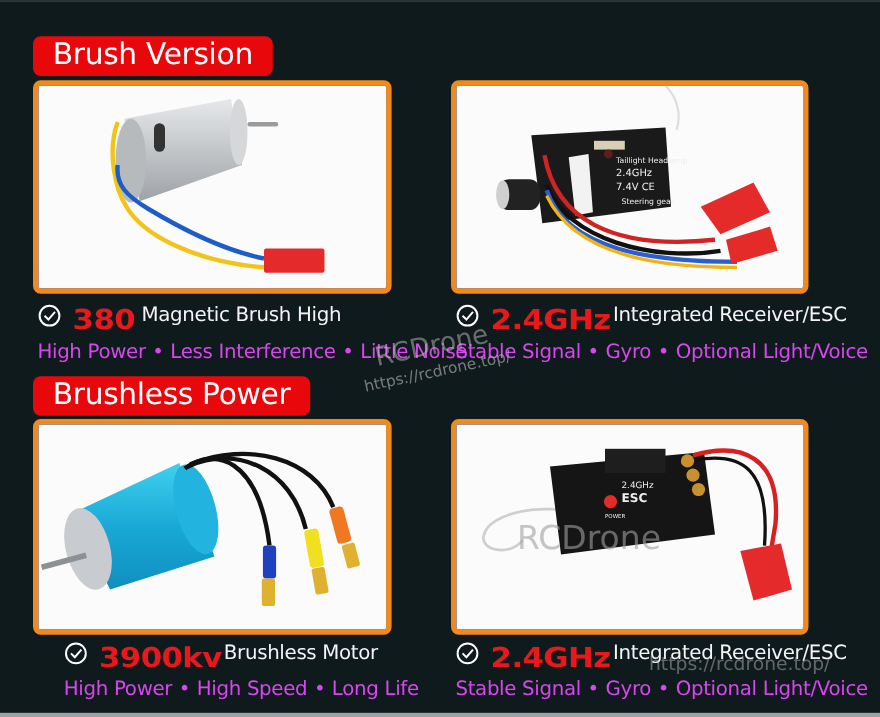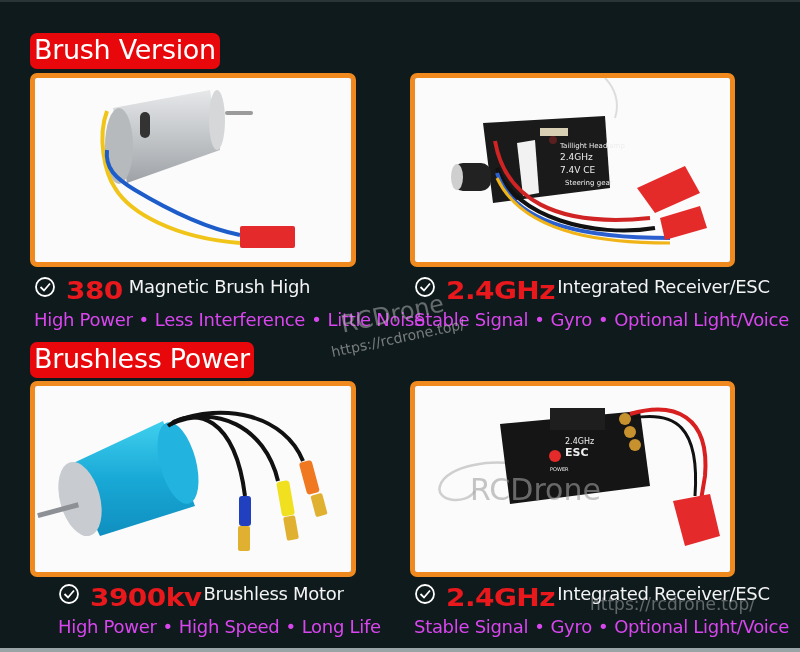--- a/index.html
+++ b/index.html
@@ -12,21 +12,21 @@
     }
     .topline { position: absolute; left: 0; top: 0; width: 800px; height: 2px; background: #2a3537; }
     .bottomline { position: absolute; left: 0; bottom: 0; width: 800px; height: 4px; background: #9aa3a5; }
 
     .section-title {
       position: absolute;
       background: #e8080c;
       color: #fff;
       font-size: 27px;
       line-height: 33px;
-      padding: 0 4px;
+      padding: 0 18px;
       border-radius: 7px;
       font-family: "DejaVu Sans", sans-serif;
       letter-spacing: -0.3px;
     }
     #title-brush { left: 30px; top: 33px; height: 36px; }
     #title-brushless { left: 30px; top: 342px; height: 36px; }
 
     .frame {
       position: absolute;
       border: 5px solid #f08a1e;

